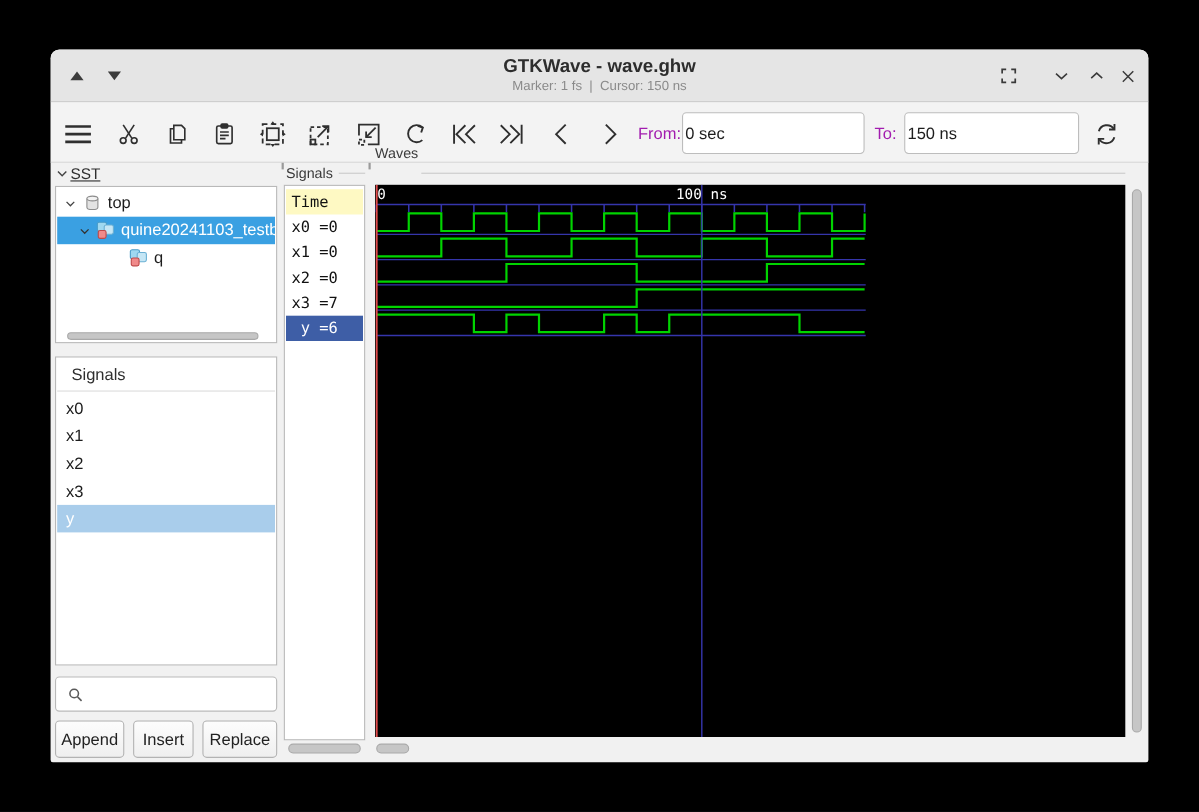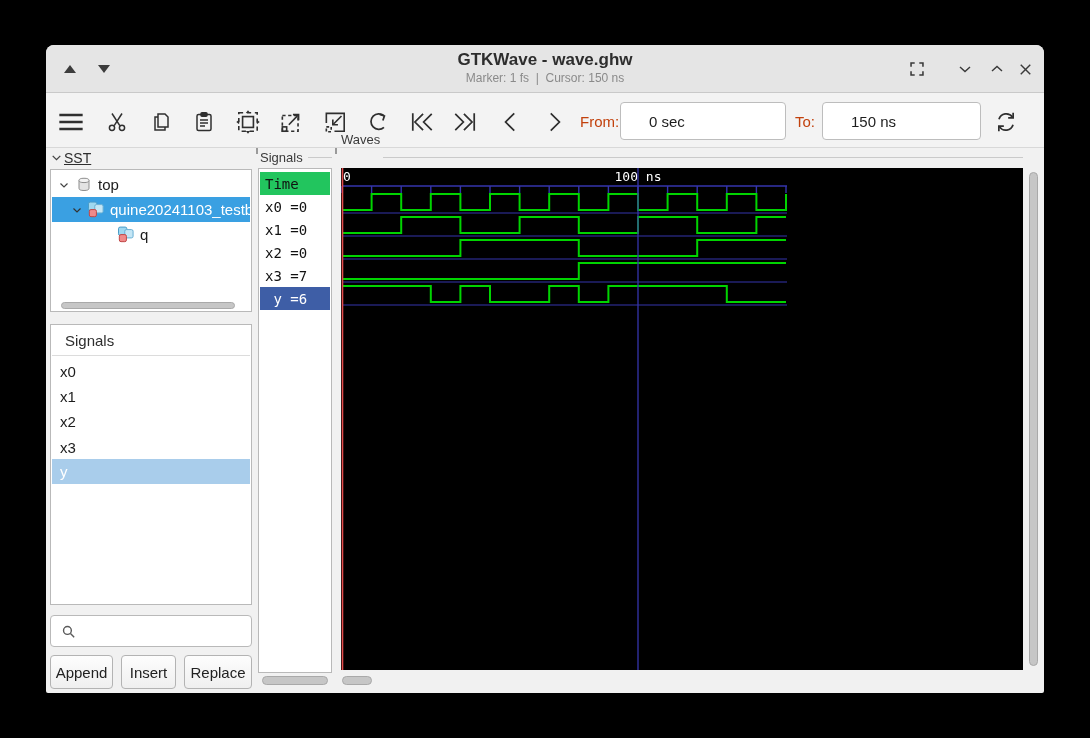--- a/index.html
+++ b/index.html
@@ -10,41 +10,41 @@
   .tb-btn{position:absolute;top:0;height:48px;width:32px;display:flex;align-items:center;justify-content:center;cursor:default;}
   .tri-up{width:0;height:0;border-left:6px solid transparent;border-right:6px solid transparent;border-bottom:8px solid #3c3c3c;}
   .tri-down{width:0;height:0;border-left:6px solid transparent;border-right:6px solid transparent;border-top:8px solid #3c3c3c;}
   .title-wrap{position:absolute;left:200px;right:200px;top:5px;text-align:center;}
   .title{font-size:17px;font-weight:600;color:#2d2d2d;line-height:20px;}
   .subtitle{font-size:12px;color:#8a8a8a;line-height:16px;white-space:pre;}
   .icon svg{display:block;}
   
   .toolbar{position:absolute;left:0;top:48px;width:998px;height:55px;background:#f3f3f3;border-bottom:1px solid #d8d8d8;}
   .tool{position:absolute;top:15px;width:28px;height:28px;display:flex;align-items:center;justify-content:center;}
-  .lbl{position:absolute;top:20px;font-size:15px;color:#c2410c;}
-  .tinput{position:absolute;top:9px;height:38px;background:#fff;border:1px solid #bdbdbd;border-radius:4px;font-size:15px;color:#1d1d1d;padding-left:28px;font-family:"Liberation Sans",sans-serif;}
+  .lbl{position:absolute;top:20px;font-size:15px;color:#a21caf;}
+  .tinput{position:absolute;top:9px;height:38px;background:#fff;border:1px solid #bdbdbd;border-radius:4px;font-size:15px;color:#1d1d1d;padding-left:2px;font-family:"Liberation Sans",sans-serif;}
   
   .pane-label{position:absolute;font-size:13px;color:#3a3a3a;}
   .frame-line{position:absolute;height:1px;background:#cacaca;}
   .box{position:absolute;background:#fff;border:1px solid #b9b9b9;}
   
   .tree-row{position:absolute;left:1px;right:1px;height:25px;display:flex;align-items:center;font-size:15px;color:#1c1c1c;}
   .tree-row.sel{background:#3aa0e2;color:#fff;}
   .expander{width:16px;display:flex;justify-content:center;margin-right:2px;}
   .tree-icon{width:20px;height:20px;margin-right:4px;flex:0 0 auto;}
   .trunc{white-space:nowrap;overflow:hidden;}
   
   .list-item{position:absolute;left:1px;right:1px;height:25px;display:flex;align-items:center;padding-left:8px;font-size:15px;color:#1c1c1c;}
   .list-item.sel{background:#a9cdeb;color:#fff;}
   .panel-header{position:absolute;left:1px;right:1px;top:1px;height:30px;display:flex;align-items:center;padding-left:13px;font-size:15px;color:#2e2e2e;border-bottom:1px solid #dcdcdc;background:#fff;}
   
   .btn{position:absolute;top:610px;height:34px;background:linear-gradient(#fdfdfd,#efefef);border:1px solid #b3b3b3;border-radius:4px;font-size:15px;color:#222;display:flex;align-items:center;justify-content:center;font-family:"Liberation Sans",sans-serif;}
   
   .vrow{position:absolute;left:1px;right:1px;height:23px;font-family:"DejaVu Sans Mono","Liberation Mono",monospace;font-size:14px;color:#111;display:flex;align-items:center;padding-left:5px;white-space:pre;}
-  .vrow.header{background:#22c55e;}
+  .vrow.header{background:#fef9c3;}
   .vrow.sel{background:#3e5ea6;color:#fff;}
   
   .thumb{position:absolute;background:#c6c6c6;border:1px solid #a9a9a9;border-radius:6px;}
   .splitter-grip{position:absolute;top:103px;width:2px;height:6px;background:#9a9a9a;}
   .wave-canvas{position:absolute;left:295px;top:123px;width:682px;height:502px;background:#000;}
 </style>
 </head>
 <body>
 
 <div class="window">

